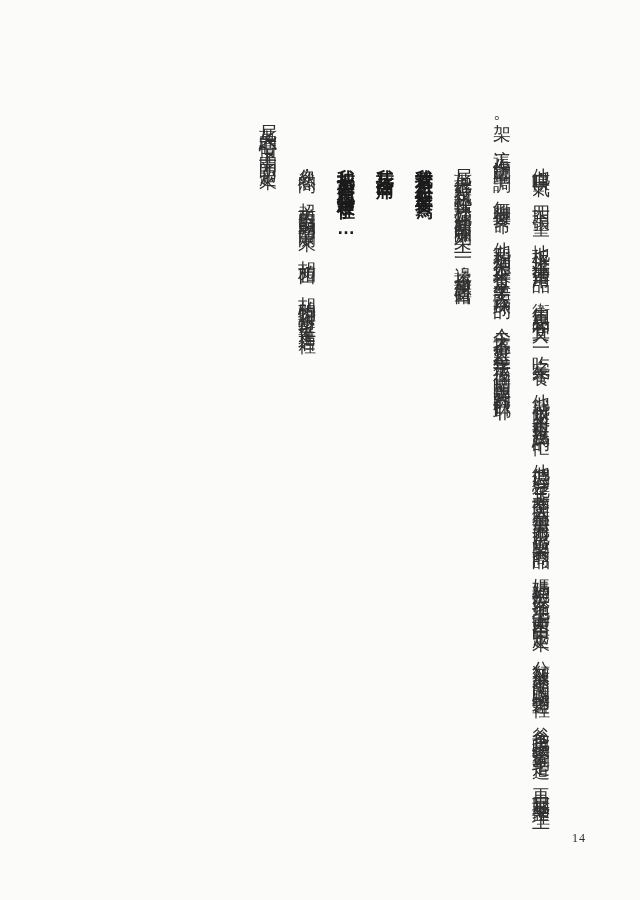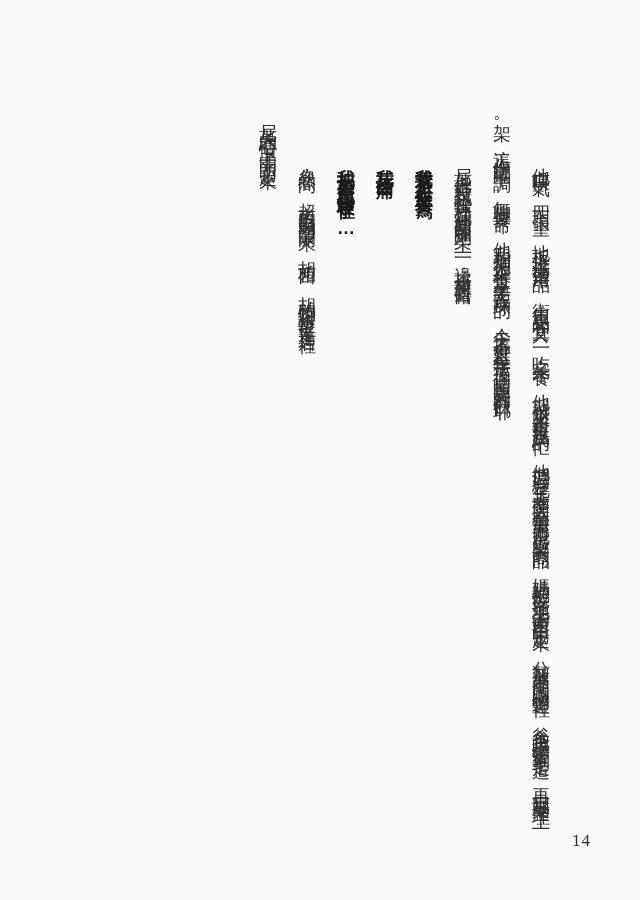--- a/index.html
+++ b/index.html
@@ -41,21 +41,21 @@
 
   .text-block p.flush {
     text-indent: 0;
   }
 
   .page-number {
     position: absolute;
     left: 572px;
     top: 831px;
     font-family: "Liberation Serif", serif;
-    font-size: 17px;
+    font-size: 12px;
     letter-spacing: 1px;
     color: #2d2d2d;
   }
 </style>
 </head>
 <body>
 
 <div class="page">
 
   <div class="text-block">

